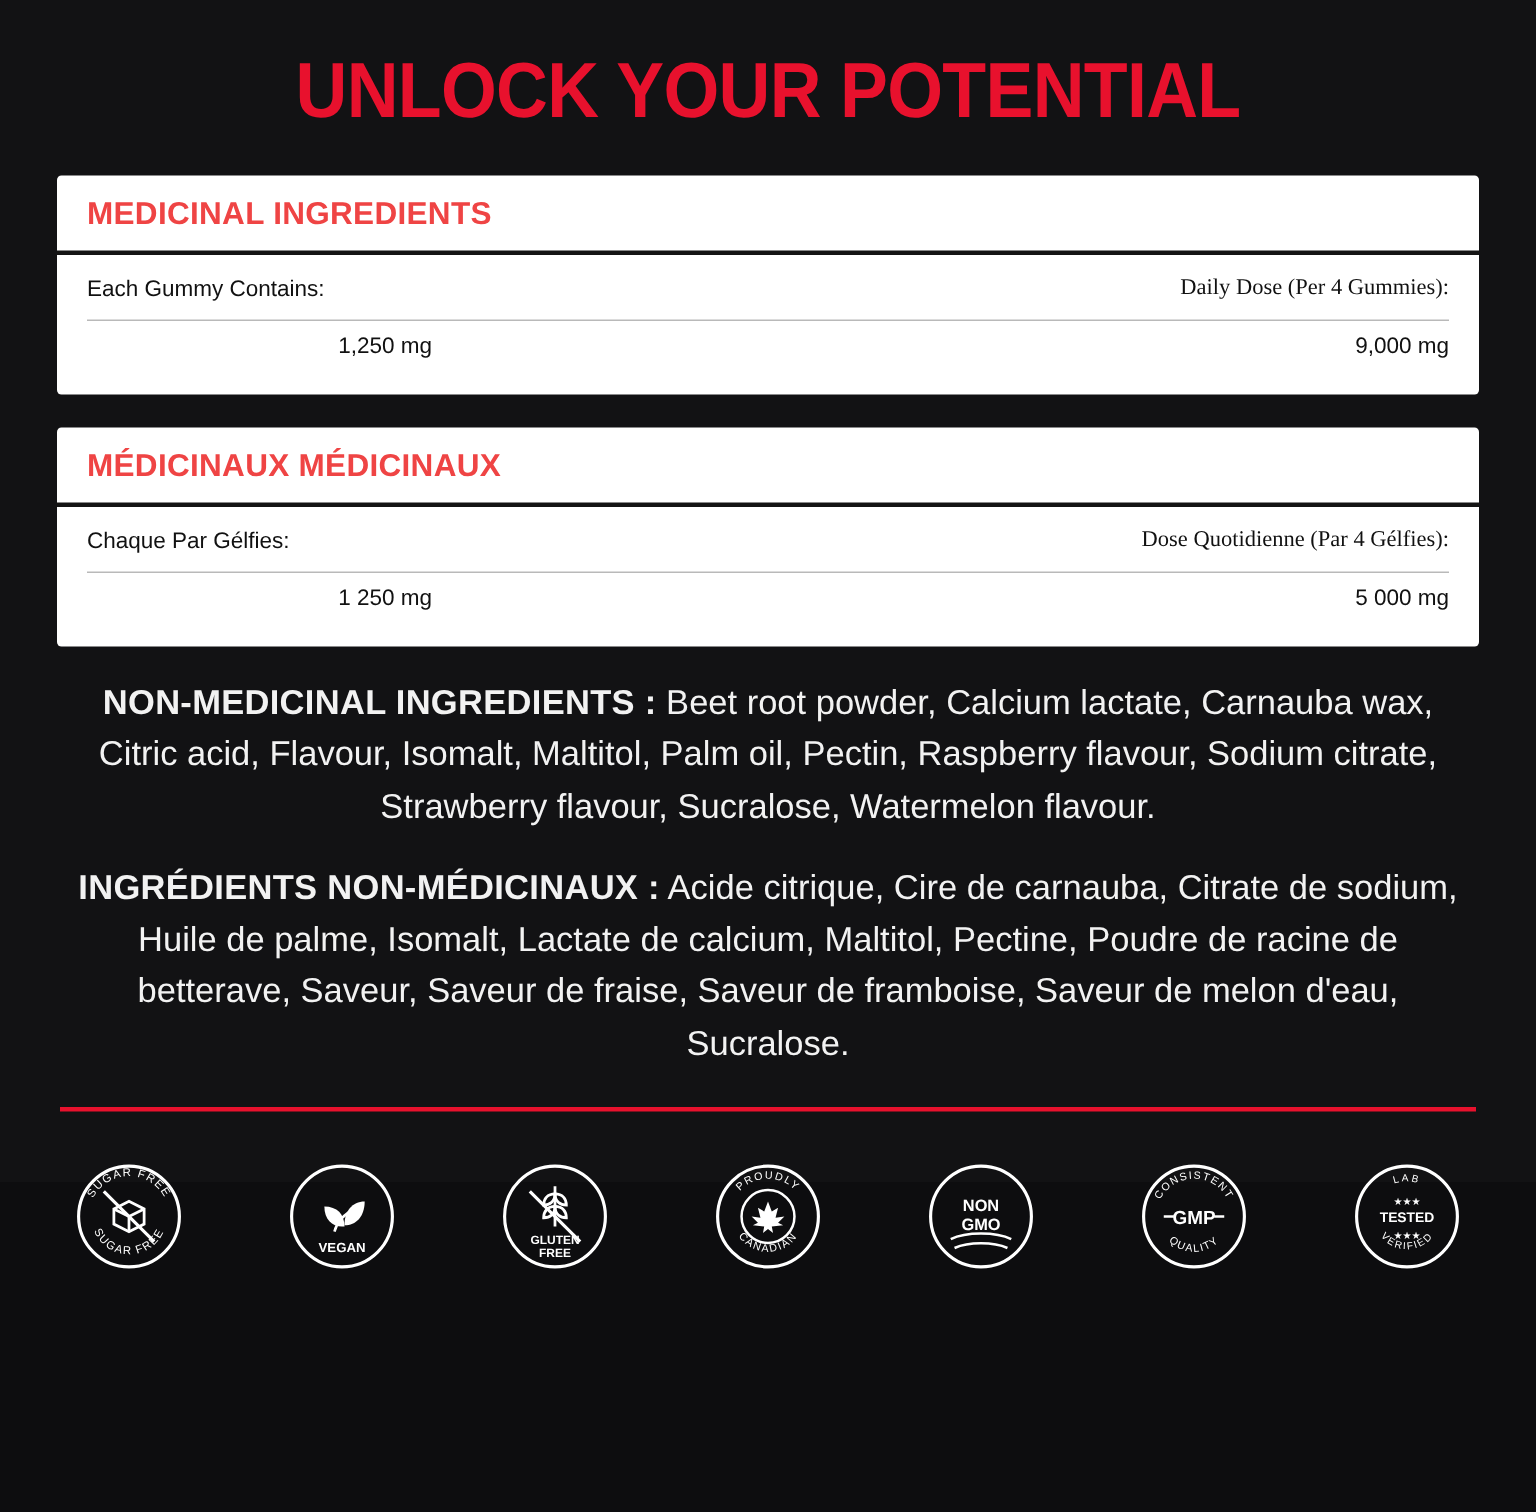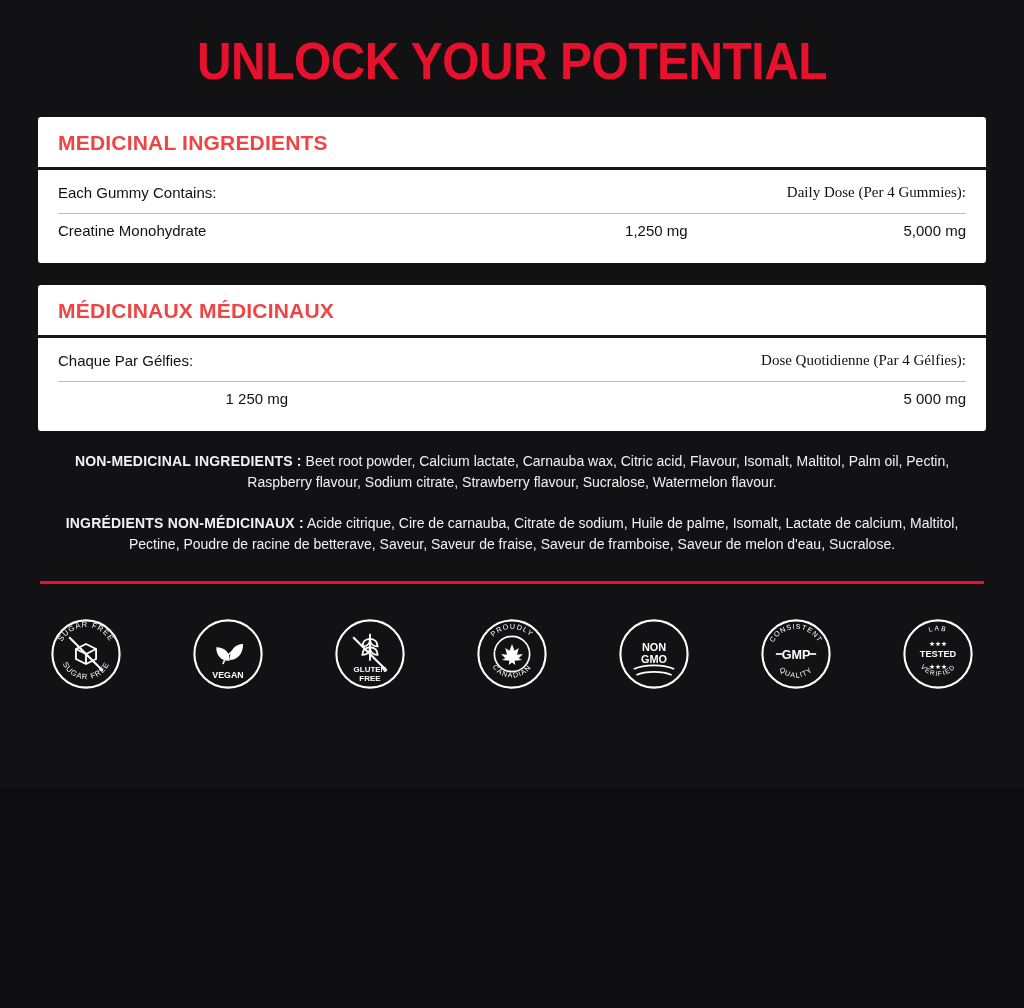--- a/index.html
+++ b/index.html
@@ -83,21 +83,21 @@
   }
   .row.head .c-right {
     text-align: right;
     font-family: Liberation Serif, serif;
   }
 
   
   .nonmed {
     margin-top: 20px;
     text-align: center;
-    font-size: 14px;
+    font-size: 23px;
     line-height: 1.5;
     color: #f2f2f2;
     padding: 0 6px;
   }
   .nonmed:nth-of-type(2) { margin-top: 22px; }
   .nonmed b {
     font-weight: 700;
     letter-spacing: 0.2px;
   }
   .nonmed .body { font-weight: 400; }
@@ -133,23 +133,22 @@
 
   <div class="panel">
     <div class="panel-title">MEDICINAL INGREDIENTS</div>
     <div class="panel-body">
       <div class="row head">
         <div class="c-left">Each Gummy Contains:</div>
         <div class="c-mid"></div>
         <div class="c-right">Daily Dose (Per 4 Gummies):</div>
       </div>
       <div class="row">
-        <div class="c-left">Creatine Monohydrate</div>
         <div class="c-mid">1,250 mg</div>
-        <div class="c-right">5,000 mg</div>
+        <div class="c-right">9,000 mg</div>
       </div>
     </div>
   </div>
 
   <div class="panel">
     <div class="panel-title">MÉDICINAUX MÉDICINAUX</div>
     <div class="panel-body">
       <div class="row head">
         <div class="c-left">Chaque Par Gélfies:</div>
         <div class="c-mid"></div>

